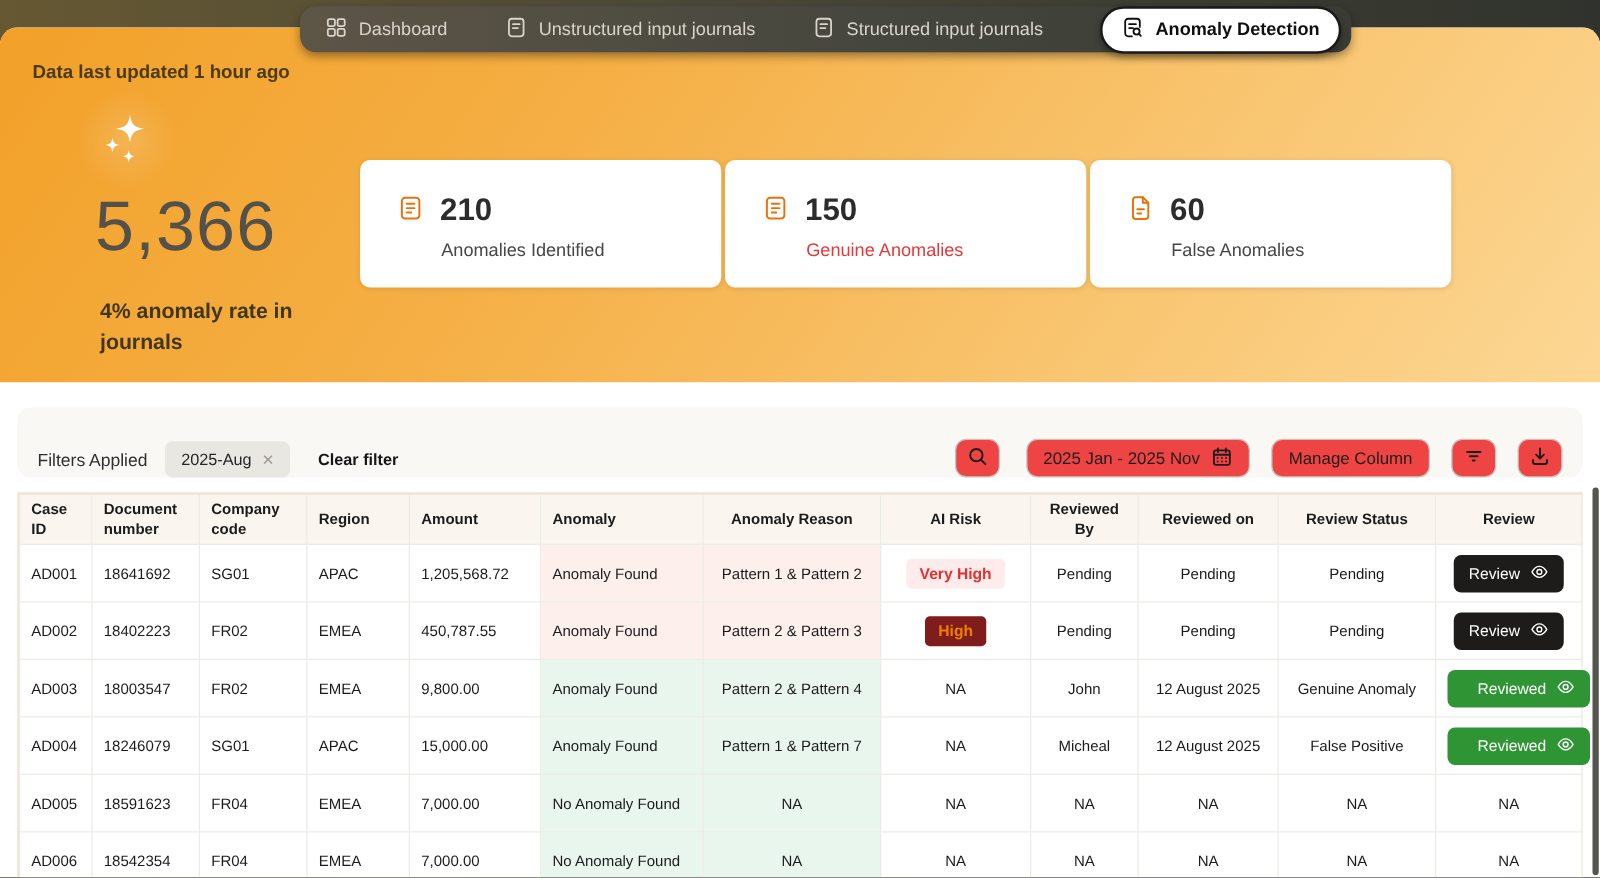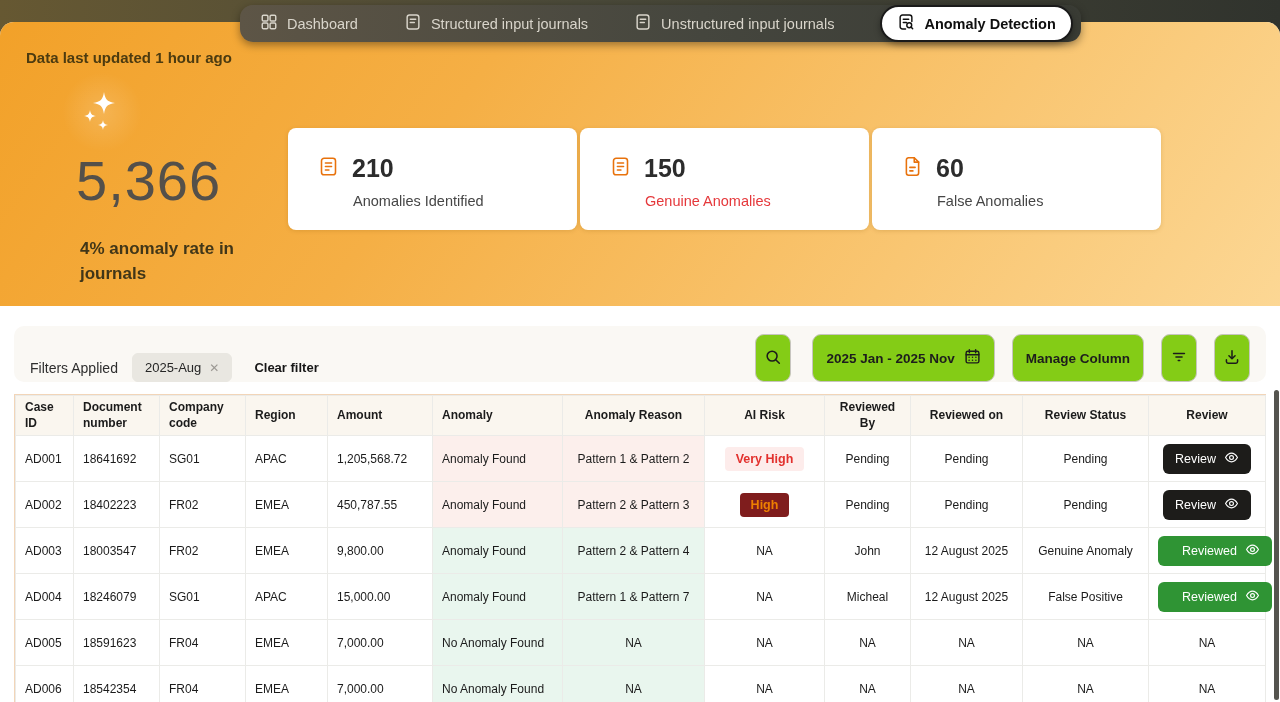--- a/index.html
+++ b/index.html
@@ -56,23 +56,23 @@
   .filters-label { font-size:14px; color:#2e2e2e; }
   .chip { border:1px solid #dcdad4; background:#fefdfc; border-radius:6px; padding:6px 12px;
           font-size:13px; font-weight:600; color:#262626; cursor:pointer; }
   .chip.value { background:#e9e7e1; border:1px solid #e9e7e1; display:flex; align-items:center;
           gap:8px; font-weight:500; }
   .chip .x { color:#9b9893; font-size:12px; cursor:pointer; }
   .clear { font-size:13px; font-weight:700; color:#161616; margin-left:8px; cursor:pointer; }
 
   .fr { margin-left:auto; display:flex; align-items:center; gap:17px; }
   .fr .gap-lg { margin-left:4px; }
-  .tbtn { height:48px; min-width:36px; border:1.5px solid #c7c5bf; border-radius:9px;
-          background:#84cc16; display:inline-flex; align-items:center; justify-content:center;
-          gap:9px; font-size:13.5px; font-weight:700; color:#1d1d1d; padding:0 13px; cursor:pointer; }
+  .tbtn { height:31px; min-width:36px; border:1.5px solid #c7c5bf; border-radius:9px;
+          background:#ef4444; display:inline-flex; align-items:center; justify-content:center;
+          gap:9px; font-size:13.5px; font-weight:400; color:#1d1d1d; padding:0 13px; cursor:pointer; }
   .tbtn.icon-only { width:36px; padding:0; }
   .tbtn svg { stroke:#1c1c1c; fill:none; stroke-width:1.7; stroke-linecap:round; stroke-linejoin:round; }
 
   
   .tablewrap { position:absolute; top:88px; left:14px; width:1252px; border:1px solid #f2d5b8; }
   table { border-collapse:collapse; table-layout:fixed; width:1250px; font-size:12px; color:#1b1b1b; }
   th, td { border:1px solid #ebebe8; }
   thead th { background:#faf6ef; font-weight:700; height:40px; padding:2px 9px; text-align:left;
              vertical-align:middle; line-height:1.3; }
   th.c { text-align:center; }
@@ -112,31 +112,31 @@
       <span>Dashboard</span>
     </div>
     <div class="tab">
       <span>
         <svg width="18" height="18" viewBox="0 0 20 20">
             <rect x="3.5" y="2.2" width="13" height="15.6" rx="2.6"></rect>
             <line x1="7" y1="7" x2="13" y2="7"></line>
             <line x1="7" y1="10.5" x2="11.5" y2="10.5"></line>
           </svg>
       </span>
-      <span>Structured input journals</span>
+      <span>Unstructured input journals</span>
     </div>
     <div class="tab">
       <span>
         <svg width="18" height="18" viewBox="0 0 20 20">
             <rect x="3.5" y="2.2" width="13" height="15.6" rx="2.6"></rect>
             <line x1="7" y1="7" x2="13" y2="7"></line>
             <line x1="7" y1="10.5" x2="11.5" y2="10.5"></line>
           </svg>
       </span>
-      <span>Unstructured input journals</span>
+      <span>Structured input journals</span>
     </div>
     <div class="tab active">
       <span>
         <svg width="18" height="18" viewBox="0 0 20 20">
             <path d="M16.5 9.5 V4.8 a2.6 2.6 0 0 0 -2.6 -2.6 H6.1 a2.6 2.6 0 0 0 -2.6 2.6 v10.4 a2.6 2.6 0 0 0 2.6 2.6 h3.4"></path>
             <line x1="7" y1="7" x2="13" y2="7"></line>
             <line x1="7" y1="10.5" x2="10.5" y2="10.5"></line>
             <circle cx="13.6" cy="13.6" r="2.7"></circle>
             <line x1="15.7" y1="15.7" x2="17.4" y2="17.4"></line>
           </svg>

